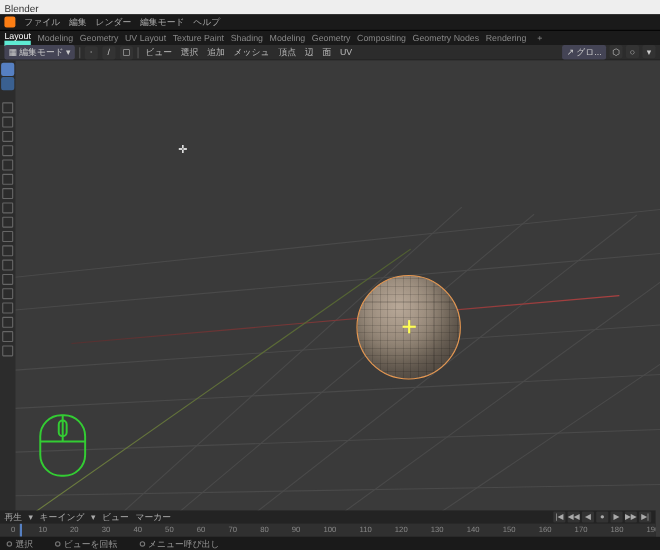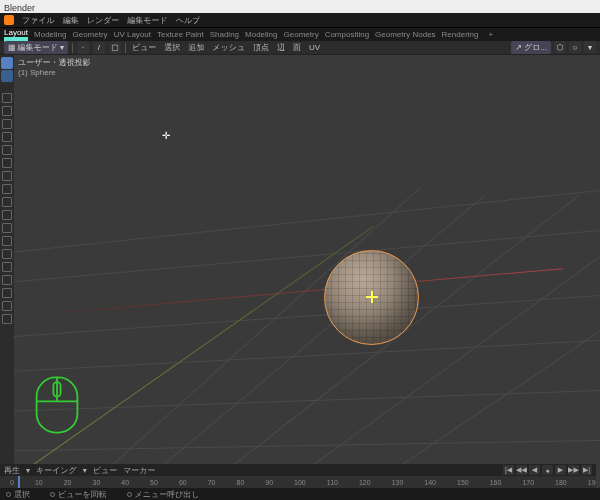--- a/index.html
+++ b/index.html
@@ -147,24 +147,20 @@
 <div class="tool"></div>
 <div class="tool"></div>
 <div class="tool"></div>
 <div class="tool"></div>
 <div class="tool"></div>
 <div class="tool"></div>
 <div class="tool"></div>
 <div class="tool"></div>
 <div class="tool"></div>
 </div>
-<div class="overlay-info">
-<div>ユーザー・透視投影</div>
-<div class="line2">(1) Sphere</div>
-</div>
 </div>
 
 <div class="timeline">
 <div class="tl-top">
 <span>再生</span>
 <span>▾</span>
 <span>キーイング</span>
 <span>▾</span>
 <span>ビュー</span>
 <span>マーカー</span>

